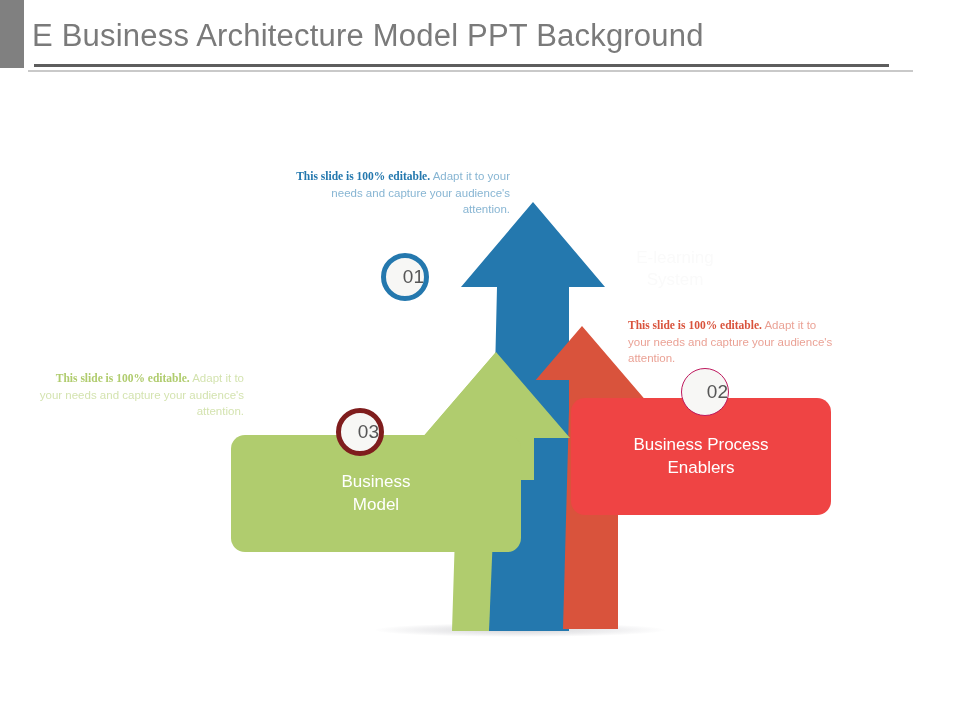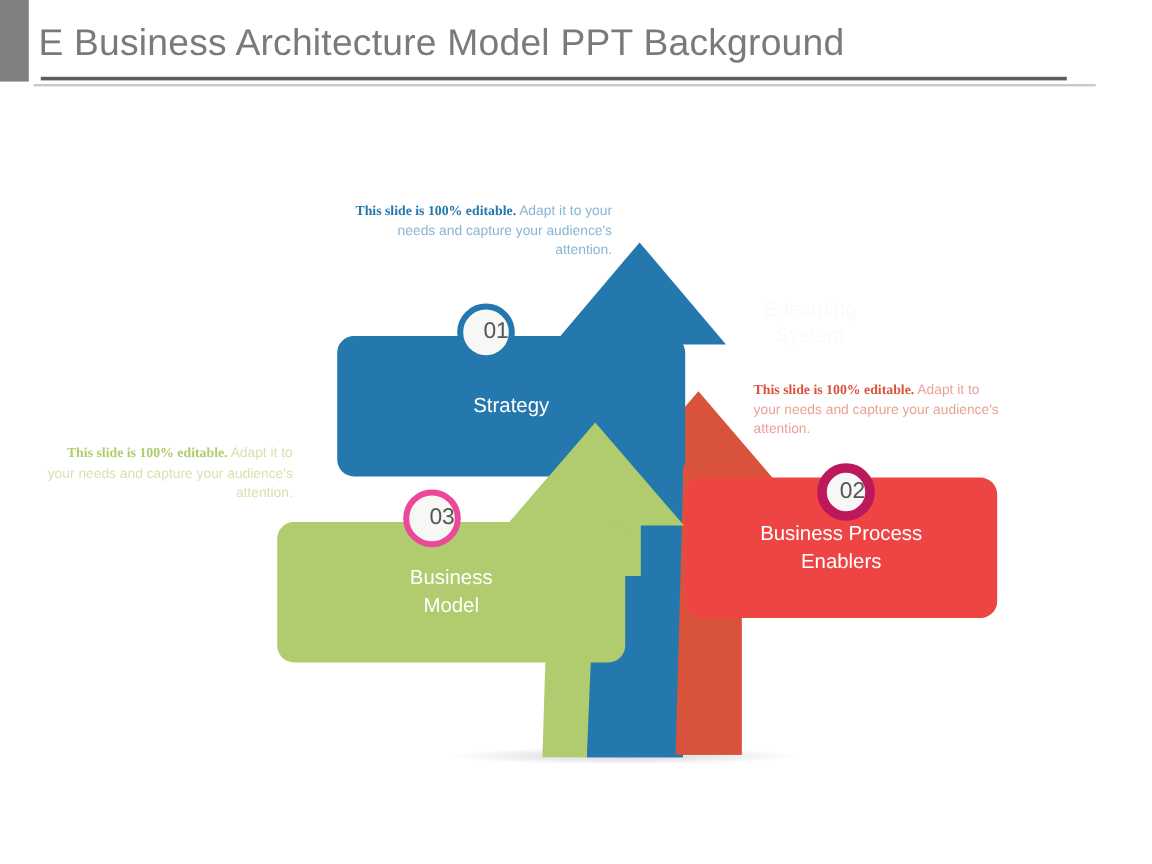--- a/index.html
+++ b/index.html
@@ -122,22 +122,22 @@
     border-radius: 50%;
     background: #f7f7f5;
     display: flex;
     align-items: center;
     justify-content: flex-end;
     font-size: 19px;
     color: #565656;
     box-sizing: border-box;
   }
   .badge-01 { left: 381px; top: 173px; border: 5px solid #2478ae; }
-  .badge-03 { left: 336px; top: 328px; border: 5px solid #ec4899; }
-  .badge-02 { left: 681px; top: 306px; border: 8px solid #be185d; }
+  .badge-03 { left: 336px; top: 328px; border: 5px solid #7f1d1d; }
+  .badge-02 { left: 681px; top: 288px; border: 1px solid #be185d; }
 
   
   .note {
     position: absolute;
     font-size: 11.5px;
     line-height: 1.45;
     text-align: right;
   }
   .note .strong { font-weight: bold; font-family: Liberation Serif, serif; }
   .note-blue  { left: 288px; top: 88px;  width: 222px; color: #2478ae; }
@@ -197,23 +197,20 @@
                L 546 330
                L 510 330 Z"></path>
     </svg>
 
     <svg class="shape" style="left:0;top:0;" width="960" height="640" viewBox="0 0 960 640">
       <path fill="#2478ae" d="M 497 300 L 569 300 L 569 551 L 489 551 Z"></path>
       <path fill="#d9533c" d="M 569 330 L 618 330 L 618 549 L 563 549 Z"></path>
       <path fill="#b0cc6e" d="M 458 358 L 497 358 L 489 551 L 452 551 Z"></path>
     </svg>
 
-    <div class="box box-blue" style="background:#2478ae;">
-      <span class="box-label">Strategy</span>
-    </div>
 
     <svg class="shape" style="left:0;top:0;pointer-events:none;" width="960" height="640" viewBox="0 0 960 640">
       <path fill="#b0cc6e" d="M 496 272 L 570 358 L 534 358 L 534 400 L 458 400 L 458 358 L 422 358 Z"></path>
     </svg>
 
     <div class="box box-green" style="background:#b0cc6e;">
       <span class="box-label">Business
 Model</span>
     </div>
 

